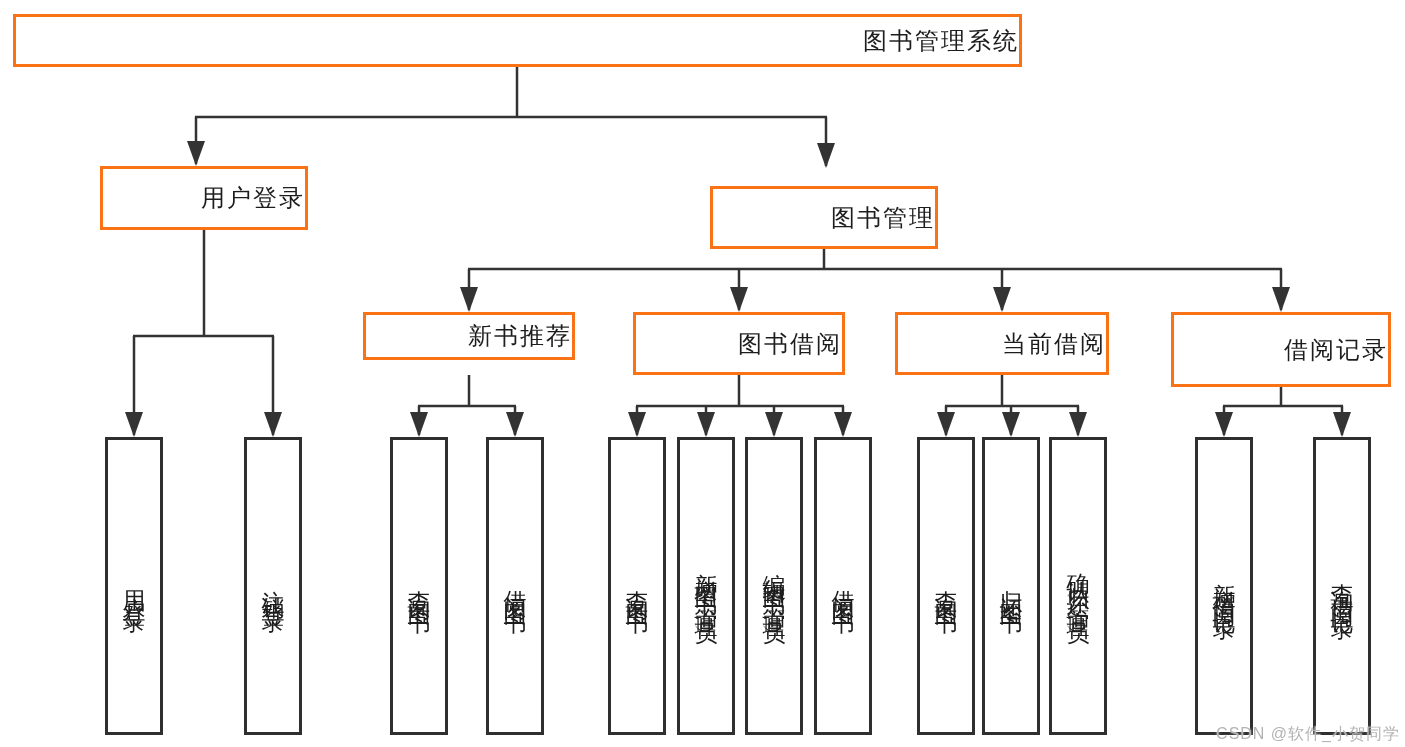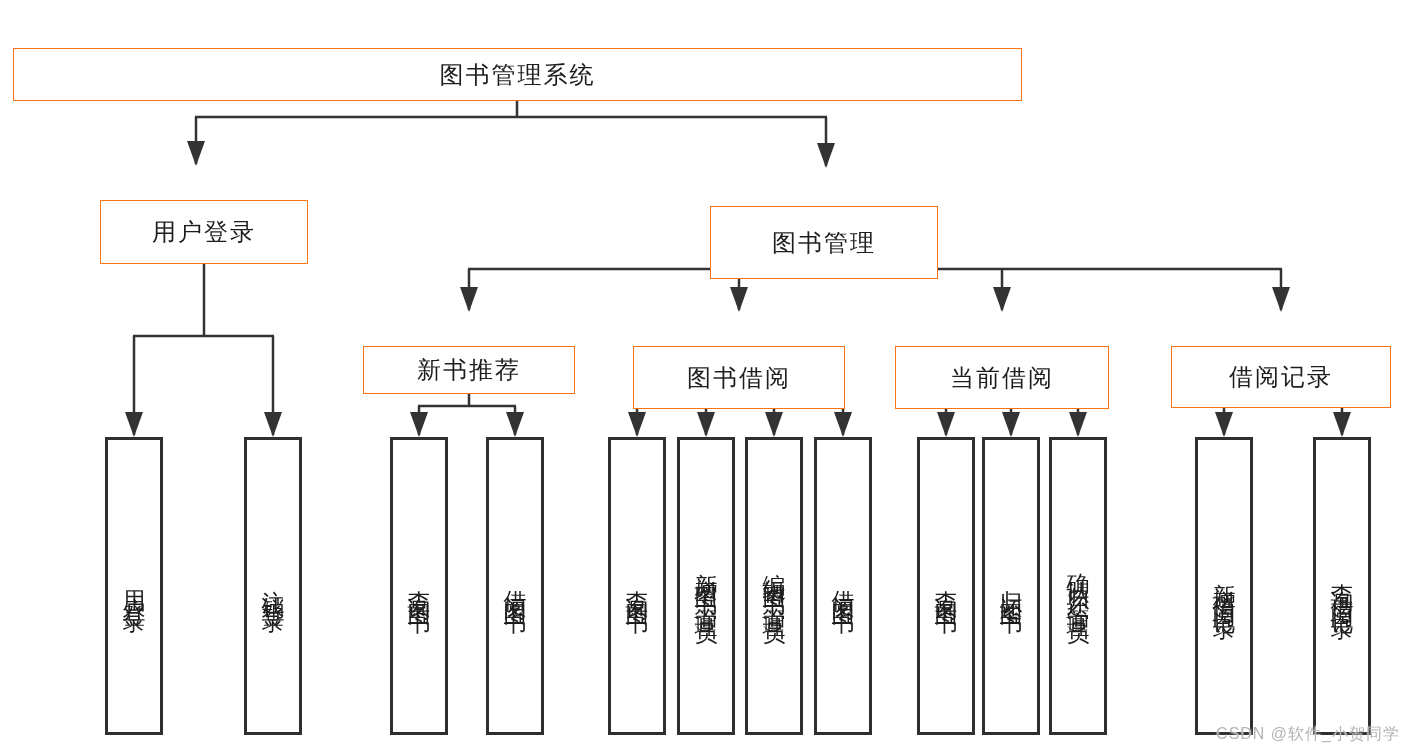--- a/index.html
+++ b/index.html
@@ -8,26 +8,25 @@
     width:1405px;height:747px;
     background:#ffffff;
     overflow:hidden;
     font-family:"Liberation Sans", sans-serif;
   }
   svg.connectors{position:absolute;left:0;top:0;width:1405px;height:747px;}
   svg.connectors line{stroke:#333333;stroke-width:2.5;}
   .node{
     position:absolute;
     box-sizing:border-box;
-    border:1px solid #f97316;
+    border:3px solid #f97316;
     background:#ffffff;
-    display:flex;align-items:center;justify-content:center;
+    display:flex;align-items:center;justify-content:flex-end;
     font-size:24px;color:#1d1d1d;letter-spacing:2px;
     white-space:nowrap;
-    margin-top:34px;
   }
   .leaf{
     position:absolute;
     top:437px;width:58px;height:298px;
     box-sizing:border-box;
     border:3px solid #2f2f2f;
     background:#ffffff;
     display:flex;align-items:center;justify-content:center;
     writing-mode:vertical-rl;
     text-orientation:mixed;
@@ -98,34 +97,34 @@
     <line x1="1342" y1="406" x2="1342" y2="435" marker-end="url(#arrow)"></line>
   </svg>
 
   <div class="node" style="left:13px;top:14px;width:1009px;height:53px;">
     <span>图书管理系统</span>
   </div>
 
   <div class="node" style="left:100px;top:166px;width:208px;height:64px;">
     <span>用户登录</span>
   </div>
-  <div class="node" style="left:710px;top:172px;width:228px;height:73px;">
+  <div class="node" style="left:710px;top:186px;width:228px;height:63px;">
     <span>图书管理</span>
   </div>
 
   <div class="node" style="left:363px;top:312px;width:212px;height:48px;">
     <span>新书推荐</span>
   </div>
   <div class="node" style="left:895px;top:312px;width:214px;height:63px;">
     <span>当前借阅</span>
   </div>
   <div class="node" style="left:633px;top:312px;width:212px;height:63px;">
     <span>图书借阅</span>
   </div>
-  <div class="node" style="left:1171px;top:312px;width:220px;height:62px;">
+  <div class="node" style="left:1171px;top:312px;width:220px;height:75px;">
     <span>借阅记录</span>
   </div>
 
   <div class="leaf" style="left:105px;">用户登录</div>
   <div class="leaf" style="left:244px;">注销登录</div>
   <div class="leaf" style="left:390px;">查询图书</div>
   <div class="leaf" style="left:486px;">借阅图书</div>
   <div class="leaf" style="left:608px;">查询图书</div>
   <div class="leaf" style="left:677px;">新增图书（管理员）</div>
   <div class="leaf" style="left:745px;">编辑图书（管理员）</div>

